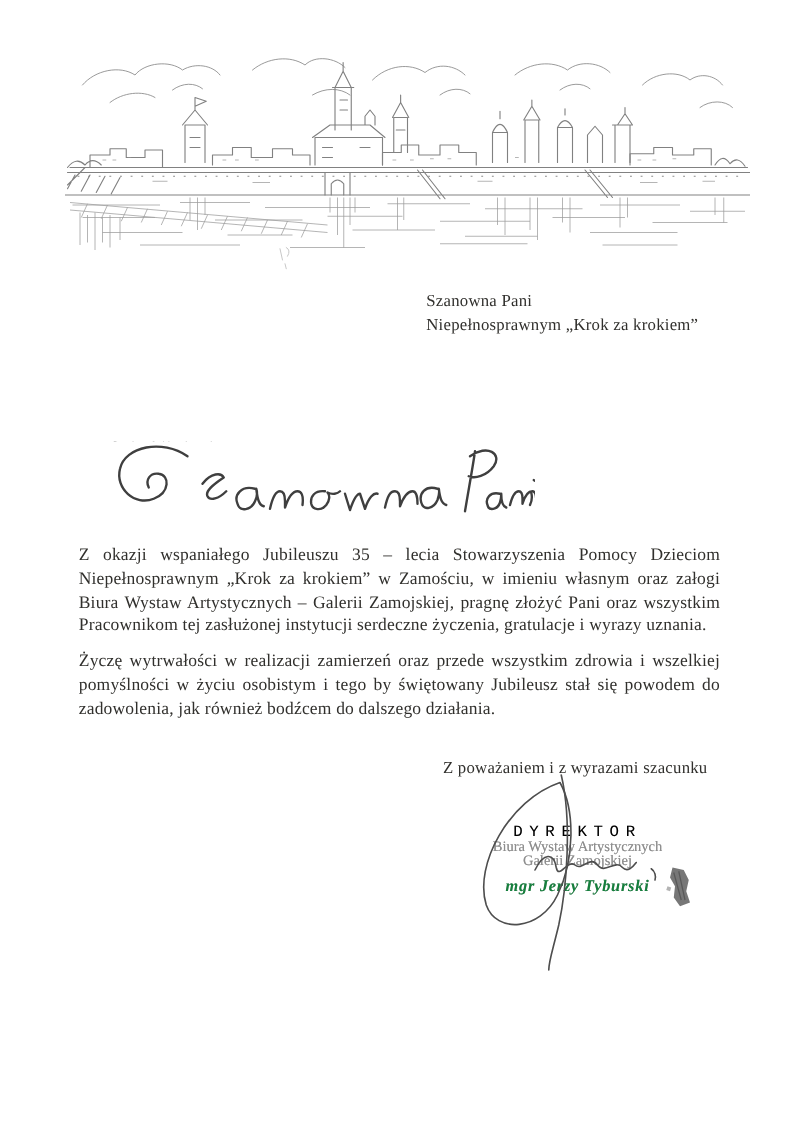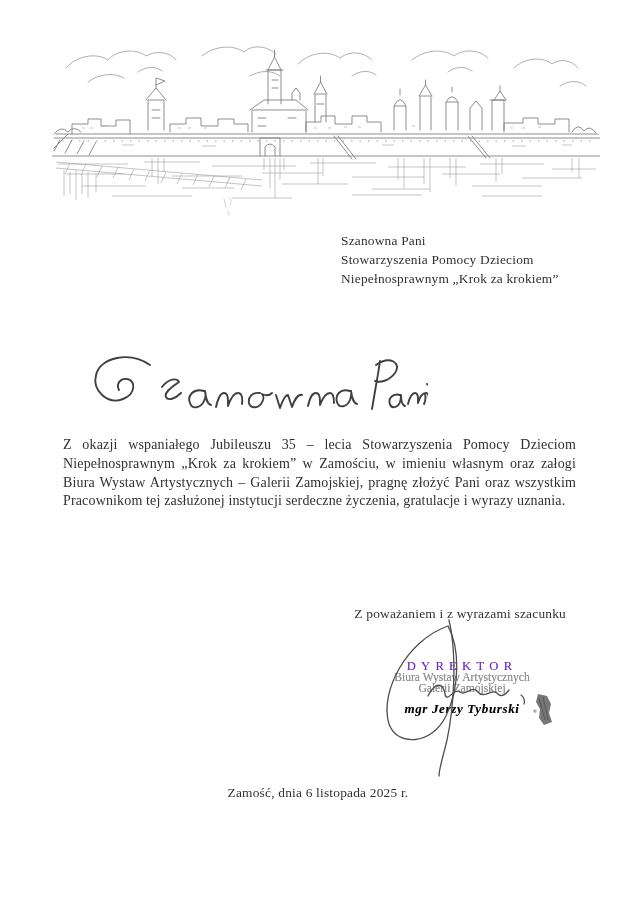--- a/index.html
+++ b/index.html
@@ -29,23 +29,23 @@
   .body-text p{margin:0 0 10px 0;}
   .valediction{
     position:absolute;left:344px;top:606px;width:222px;
     font-size:13.4px;text-align:right;letter-spacing:.2px;
   }
   .stamp{
     position:absolute;left:344px;top:660px;width:236px;
     text-align:center;color:#8e8e8e;
     text-shadow:0 0 .5px #aaa;
   }
-  .stamp-title{font-size:12.6px;letter-spacing:.42em;line-height:13px;color:#6d28d9;}
+  .stamp-title{font-size:12.6px;letter-spacing:.42em;line-height:13px;color:#000000;font-family:Liberation Mono, monospace;}
   .stamp-line{font-size:11.6px;line-height:10.6px;}
-  .stamp-name{font-size:13px;font-style:italic;font-weight:600;margin-top:7px;color:#000000;letter-spacing:.05em;}
+  .stamp-name{font-size:13px;font-style:italic;font-weight:600;margin-top:7px;color:#15803d;letter-spacing:.05em;}
   .signature{position:absolute;left:335px;top:612px;width:290px;height:165px;}
   .date-line{
     position:absolute;left:0;top:785px;width:636px;
     font-size:13.4px;text-align:center;letter-spacing:.2px;
   }
 </style>
 </head>
 <body>
 
 <div class="page">
@@ -79,37 +79,37 @@
       <path d="M4,120 L210,138 M4,126 L210,144 M18,121 l-5,11 M34,122 l-5,11 M50,124 l-5,11 M66,125 l-5,11 M82,127 l-5,11 M98,128 l-5,11 M114,130 l-5,11 M130,131 l-5,11 M146,132 l-5,11 M162,134 l-5,11 M178,135 l-5,11 M194,137 l-5,11"></path>
     </g>
   </svg>
 
   <svg class="artist-mark" viewBox="0 0 16 22" aria-hidden="true">
     <path d="M4,3 l2,9 M9,2 q4,2 1,7 M8,15 l1,4" stroke="#9a9a9a" stroke-width="0.8" fill="none" stroke-linecap="round"></path>
   </svg>
 
   <div class="addressee">
     <div>Szanowna Pani</div>
-    <div>Stowarzyszenia Pomocy Dzieciom</div>
     <div>Niepełnosprawnym „Krok za krokiem”</div>
   </div>
 
   <svg class="greeting" viewBox="0 0 340 82" aria-hidden="true">
     <g stroke="#3f3f3f" stroke-width="1.9" fill="none" stroke-linecap="round" stroke-linejoin="round">
       <path d="M62,12 C42,-2 12,4 8,22 C4,38 20,52 35,46 C48,41 48,27 39,26 C32,25 28,31 31,37"></path>
       <path d="M74,34 c7,-9 15,-9 17,-5 c-9,6 -15,11 -13,15 c2,4 9,2 15,-4 M116,38 c-11,-3 -17,5 -14,12 c2,7 11,5 14,-2 c2,-4 2,-7 1,-10 c1,8 2,13 6,14 M128,54 c2,-9 5,-14 8,-14 c3,0 4,4 4,8 v5 c3,-9 6,-13 10,-13 c3,0 5,3 4,11 M172,40 c-8,-1 -12,4 -11,10 c1,5 8,6 12,1 c3,-4 3,-8 1,-10 c4,2 8,1 10,-1 M188,42 l4,13 c3,-9 6,-13 8,-13 l4,12 c3,-9 7,-13 10,-12 M220,53 c2,-9 4,-13 8,-13 c3,0 4,4 4,8 v4 c3,-8 6,-12 10,-12 c3,0 4,3 4,10 M262,38 c-10,-3 -15,4 -13,11 c2,7 10,5 13,-2 c1,-3 2,-6 1,-9 c1,7 2,12 6,13"></path>
       <path d="M284,56 C287,38 291,16 292,8 M288,12 C302,2 314,10 307,20 C301,28 292,30 287,28 M312,42 c-8,-2 -12,4 -10,9 c1,5 8,4 10,-2 c1,-3 1,-5 1,-7 c0,6 1,10 4,11 M320,51 c2,-8 4,-11 7,-11 c2,0 3,3 3,6 v4 c2,-7 5,-10 8,-10 c2,0 3,2 3,8 M337,41 c1,4 0,8 -1,10"></path>
       <path d="M339,31 l0.6,0.6"></path>
     </g>
     <text class="sr-only"><tspan>Szanowna Pani</tspan></text>
   </svg>
   <span class="sr-only">Szanowna Pani</span>
 
   <div class="body-text">
     <p>Z okazji wspaniałego Jubileuszu 35 – lecia Stowarzyszenia Pomocy Dzieciom Niepełnosprawnym „Krok za krokiem” w Zamościu, w imieniu własnym oraz załogi Biura Wystaw Artystycznych – Galerii Zamojskiej, pragnę złożyć Pani oraz wszystkim Pracownikom tej zasłużonej instytucji serdeczne życzenia, gratulacje i wyrazy uznania.</p>
+    <p>Życzę wytrwałości w realizacji zamierzeń oraz przede wszystkim zdrowia i wszelkiej pomyślności w życiu osobistym i tego by świętowany Jubileusz stał się powodem do zadowolenia, jak również bodźcem do dalszego działania.</p>
   </div>
 
   <div class="valediction">Z poważaniem i z wyrazami szacunku</div>
 
   <div class="stamp">
     <div class="stamp-title">DYREKTOR</div>
     <div class="stamp-line">Biura Wystaw Artystycznych</div>
     <div class="stamp-line">Galerii Zamojskiej</div>
     <div class="stamp-name">mgr Jerzy Tyburski</div>
   </div>
@@ -121,15 +121,14 @@
       <path d="M93,84 C100,70 108,70 110,82 C112,92 119,75 125,80 C131,85 137,72 143,80 C149,88 157,75 163,82 C167,86 171,82 174,78"></path>
       <path d="M186,83 c3,2 4,6 3,9"></path>
     </g>
     <g>
       <path d="M203,82 l9,2 4,8 -2,9 3,9 -8,3 -5,-7 1,-9 -4,-7 z" fill="#555555" opacity="0.8"></path>
       <path d="M204,86 l6,22 M208,85 l5,23" stroke="#444444" stroke-width="1" opacity="0.6" fill="none"></path>
       <path d="M199,97 l3,1 -1,3 -3,-1 z" fill="#777777" opacity="0.55"></path>
     </g>
   </svg>
 
-  <div class="date-line">Zamość, dnia 6 listopada 2025 r.</div>
 
 </div>
 
 </body></html>

